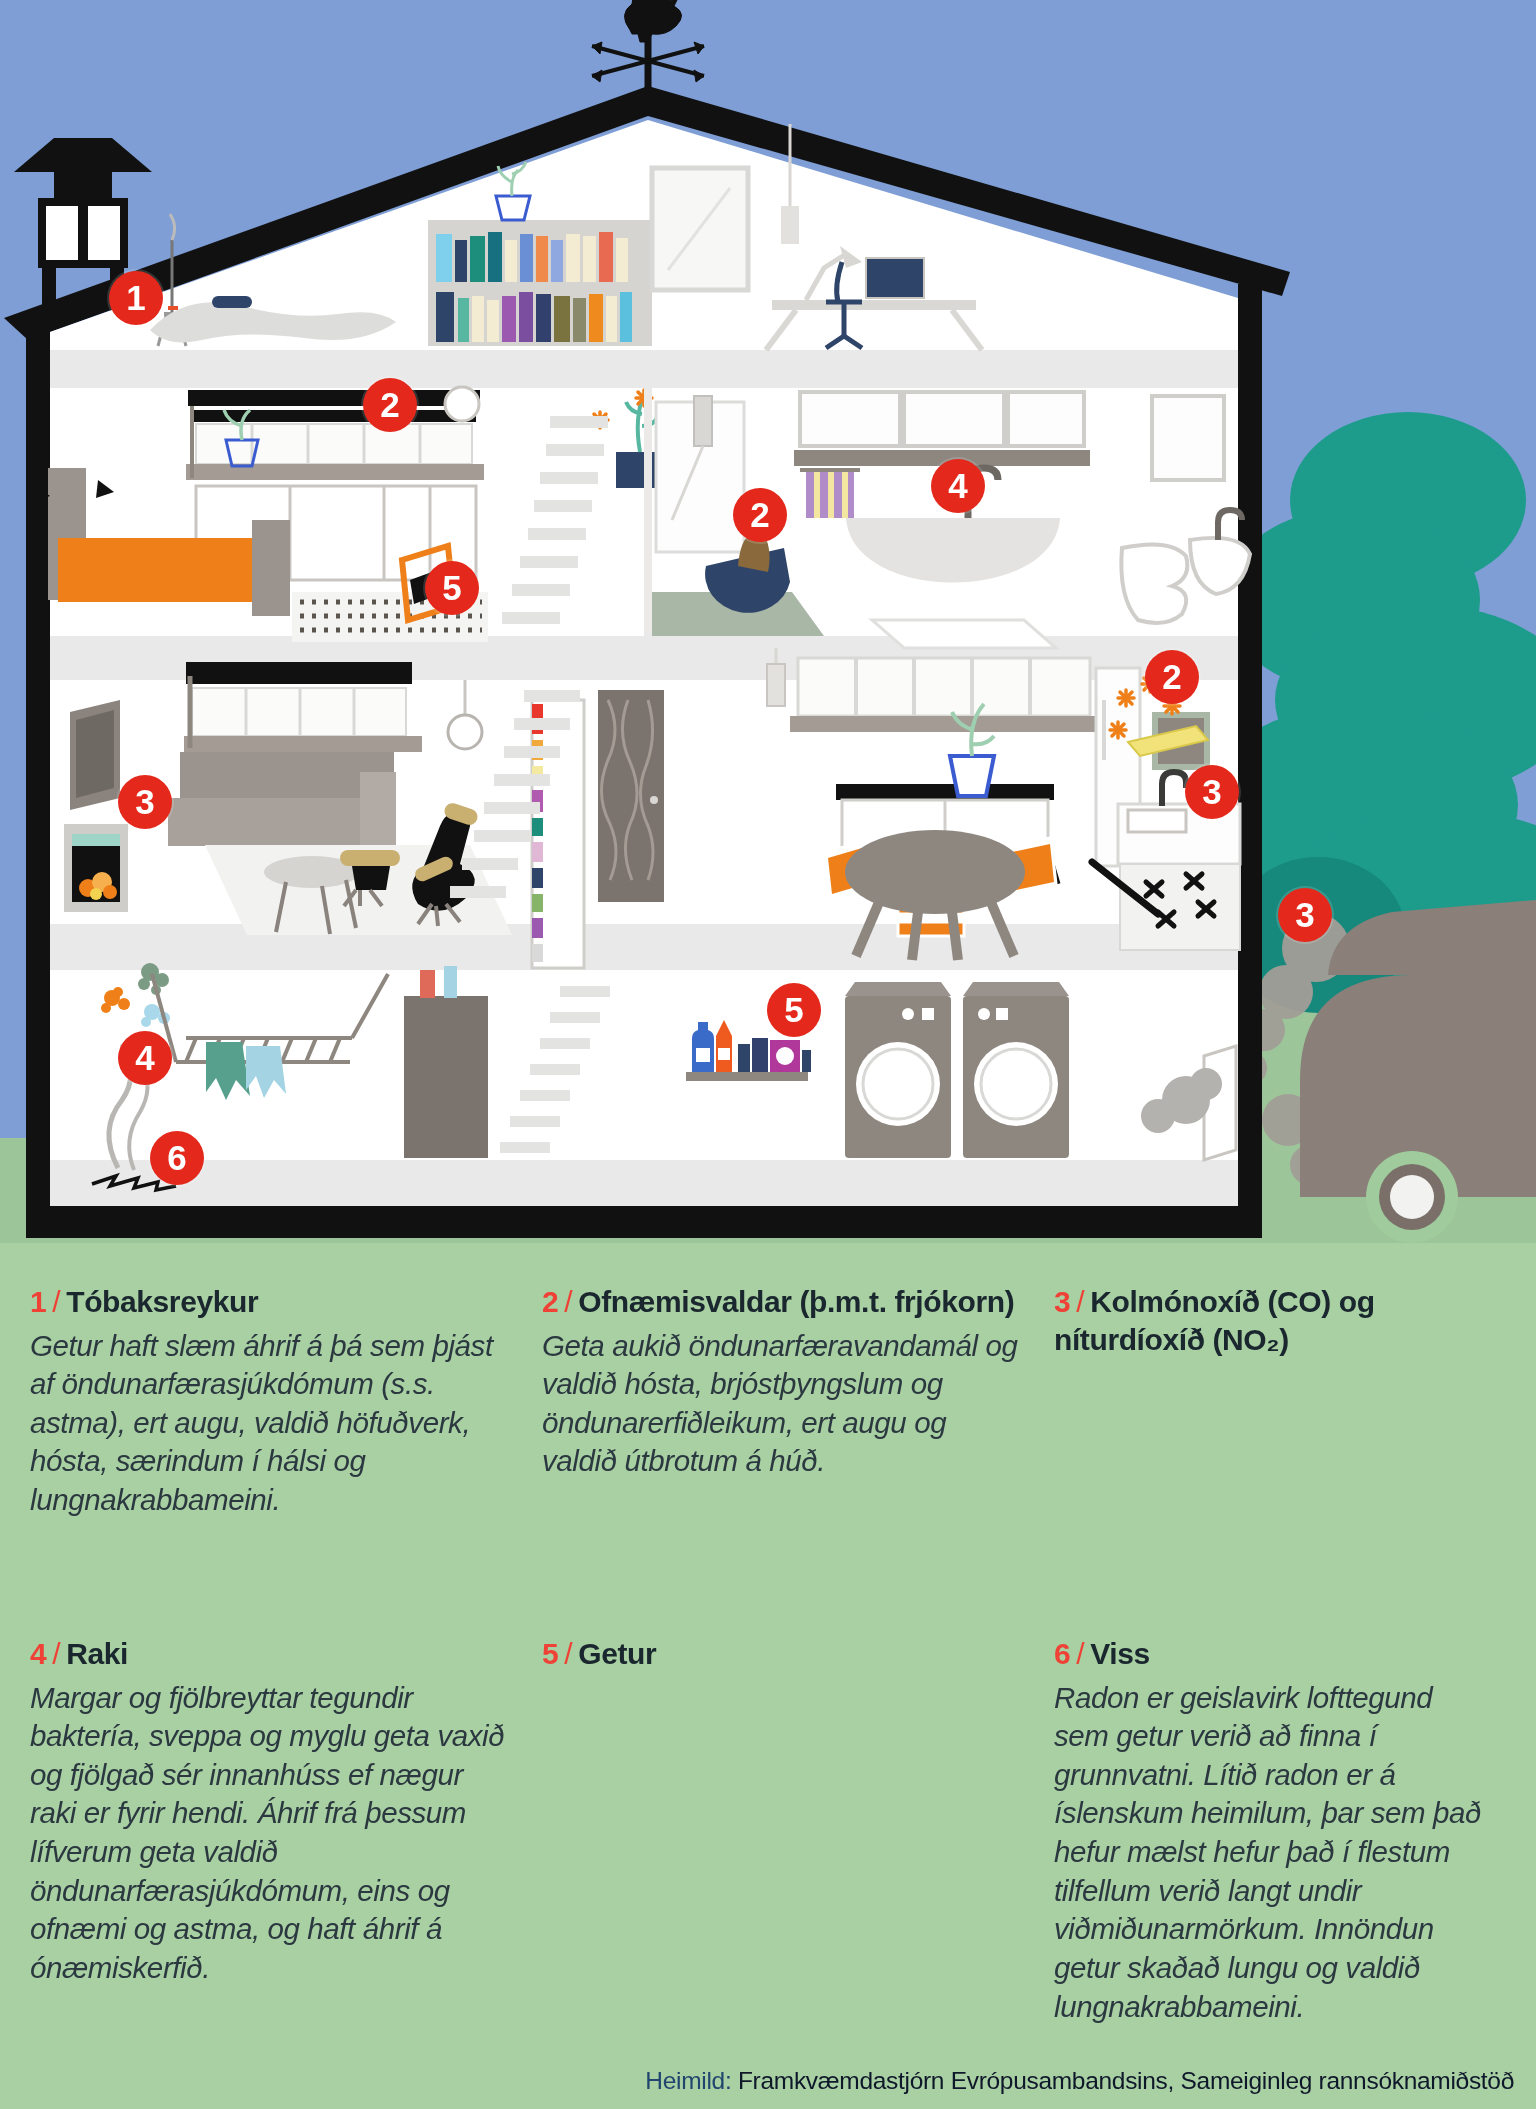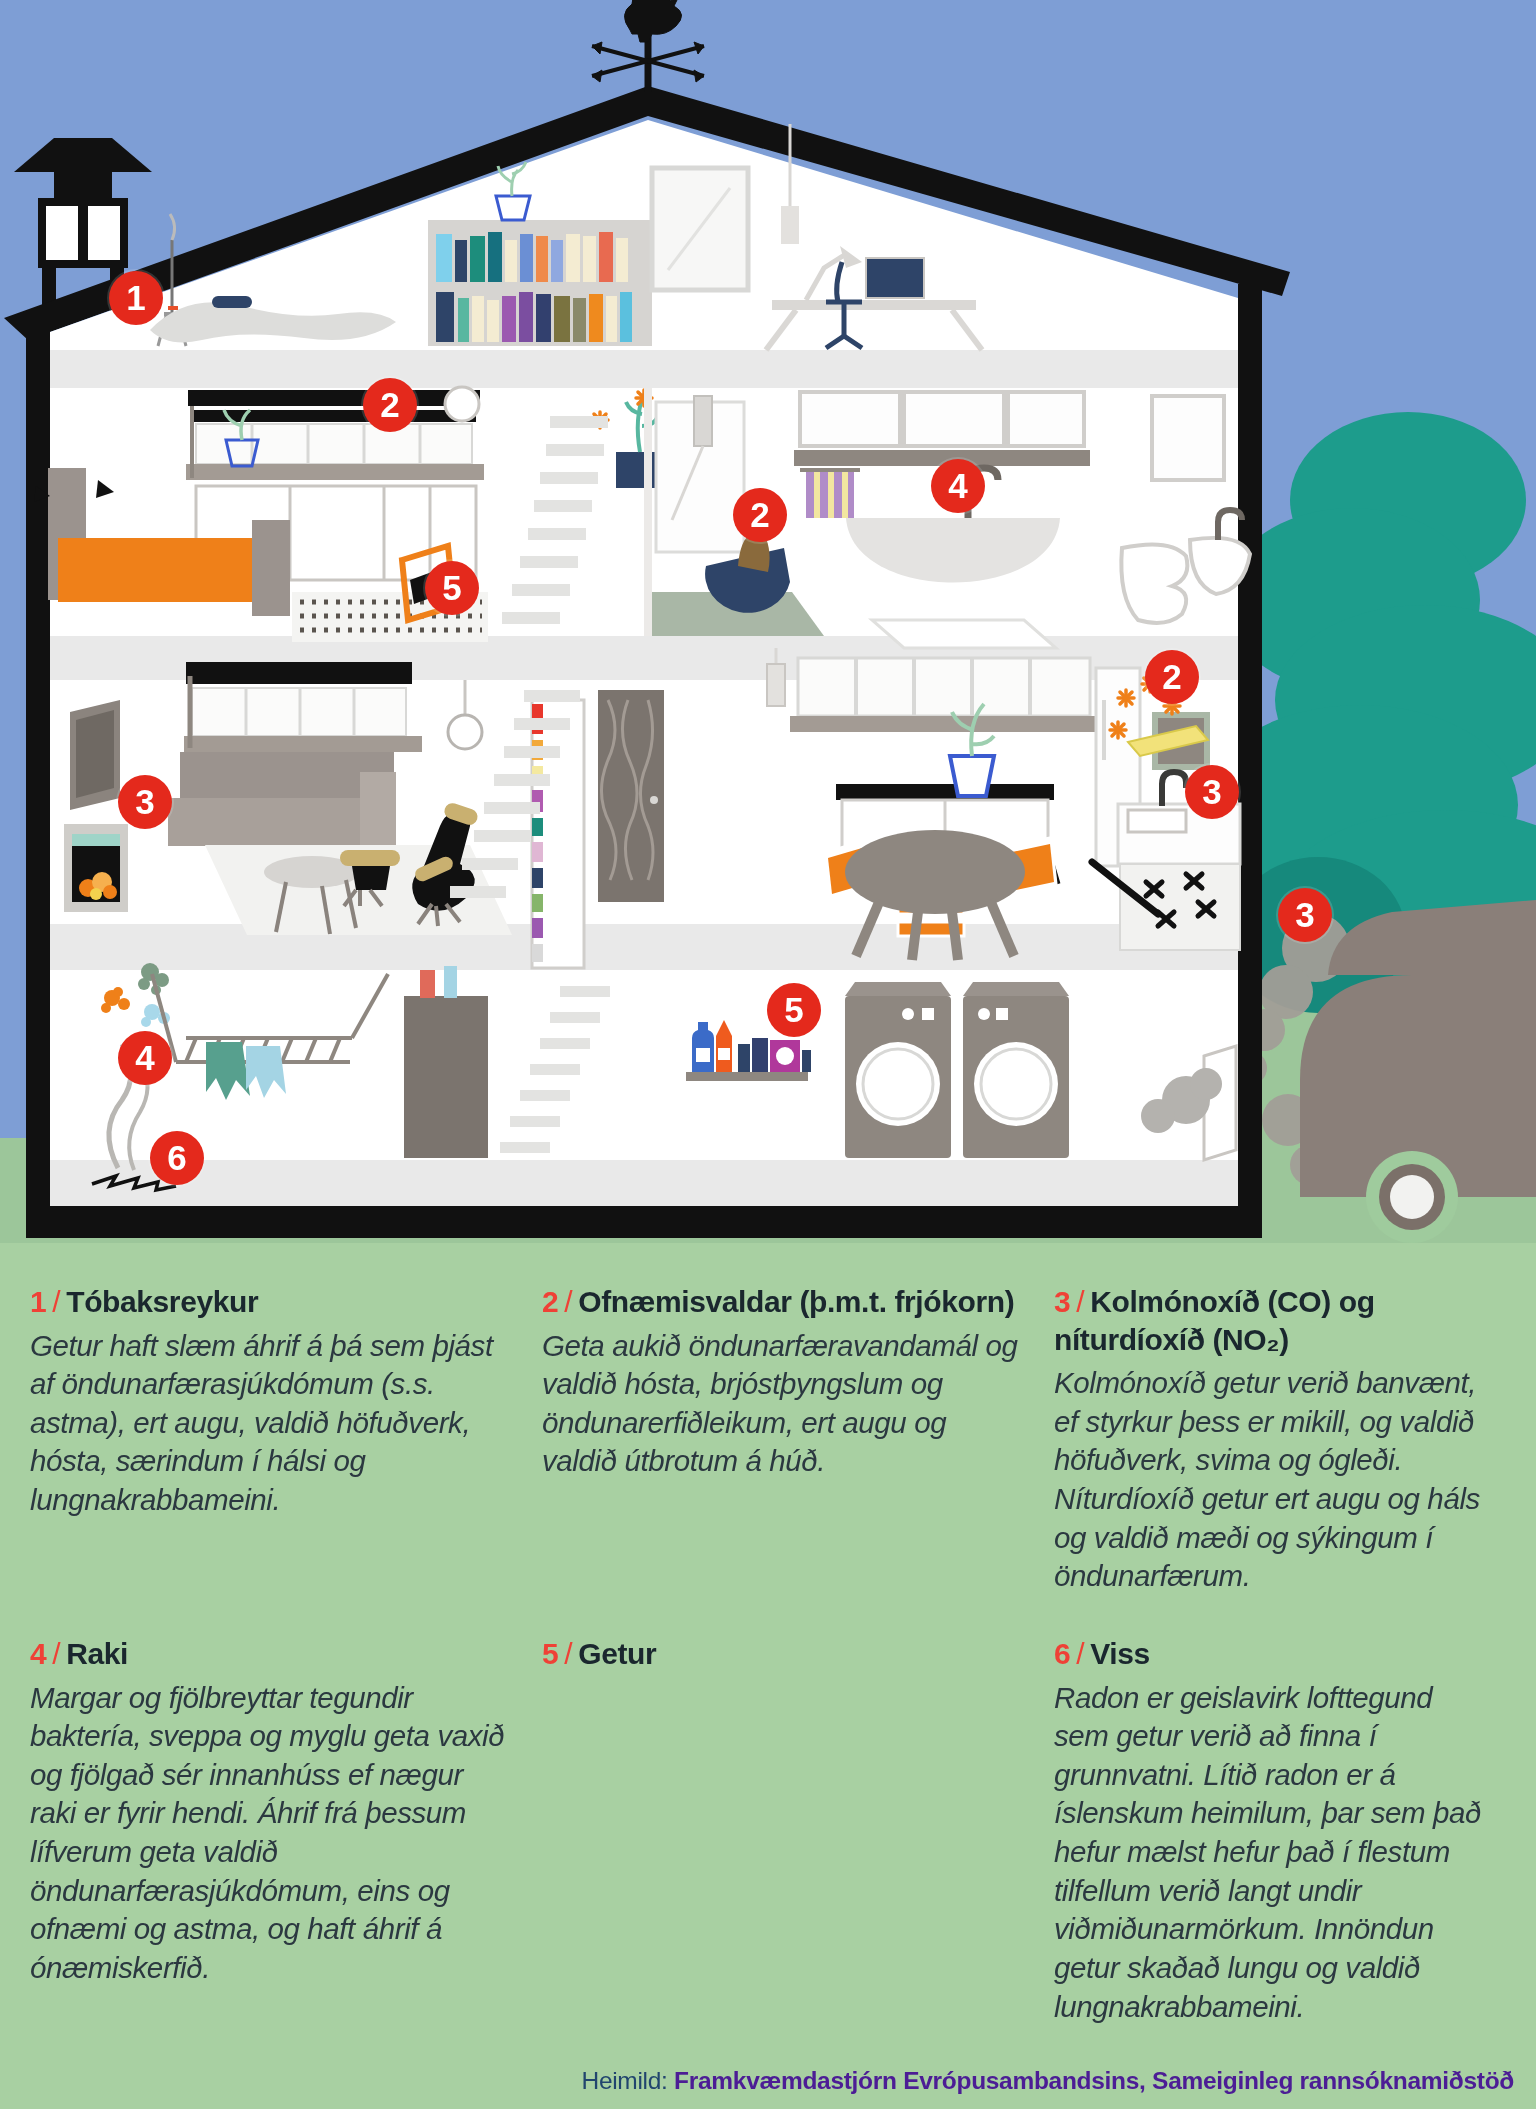--- a/index.html
+++ b/index.html
@@ -18,21 +18,21 @@
   .hazard{padding-right:34px;}
   .hz-title{font-size:30px;font-weight:bold;color:#1a272e;
             letter-spacing:-0.4px;line-height:1.25;margin-bottom:6px;}
   .hz-num{color:var(--numred,#ef4136);}
   .hz-slash{color:var(--numred,#ef4136);font-weight:normal;padding:0 6px;}
   .hz-body{font-size:29.5px;color:#2b3840;letter-spacing:-0.4px;
            line-height:1.31;font-style:italic;}
   .footer{position:absolute;right:22px;bottom:14px;font-size:24.5px;
           letter-spacing:-0.3px;}
   .footer .lbl{color:#21456e;}
-  .footer .src{color:#4c1d95;font-weight:bold;}
+  .footer .src{color:#0f172a;font-weight:normal;}
 </style>
 </head>
 <body>
 
 <div class="poster">
 
 <svg class="scene" width="1536" height="1243" viewBox="0 0 1536 1243">
   <defs>
     <g id="spark" stroke="#ef8019" stroke-width="3.5" stroke-linecap="round">
       <line x1="-8" y1="0" x2="8" y2="0"></line>
@@ -543,21 +543,20 @@
       <div class="hz-body">Getur haft slæm áhrif á þá sem þjást af öndunarfærasjúkdómum (s.s. astma),  ert augu, valdið höfuðverk, hósta, særindum í hálsi og lungnakrabbameini.</div>
     </div>
 
     <div class="hazard">
       <div class="hz-title"><span class="hz-num">2</span><span class="hz-slash">/</span><span>Ofnæmisvaldar (þ.m.t. frjókorn)</span></div>
       <div class="hz-body">Geta aukið öndunarfæravandamál og valdið hósta, brjóstþyngslum og öndunarerfiðleikum, ert augu og valdið útbrotum á húð.</div>
     </div>
 
     <div class="hazard">
       <div class="hz-title"><span class="hz-num">3</span><span class="hz-slash">/</span><span>Kolmónoxíð (CO) og níturdíoxíð (NO₂)</span></div>
-      <div class="hz-body">Kolmónoxíð getur verið banvænt, ef styrkur þess er mikill, og valdið höfuðverk, svima og ógleði. Níturdíoxíð getur ert augu og háls og valdið mæði og sýkingum í öndunarfærum.</div>
     </div>
 
     <div class="hazard">
       <div class="hz-title"><span class="hz-num">4</span><span class="hz-slash">/</span><span>Raki</span></div>
       <div class="hz-body">Margar og fjölbreyttar tegundir baktería, sveppa og myglu geta vaxið og fjölgað sér innanhúss ef nægur raki er fyrir hendi. Áhrif frá þessum lífverum geta valdið öndunarfærasjúkdómum, eins og ofnæmi og astma, og haft áhrif á ónæmiskerfið.</div>
     </div>
 
     <div class="hazard">
       <div class="hz-title"><span class="hz-num">5</span><span class="hz-slash">/</span><span>Getur</span></div>
     </div>

